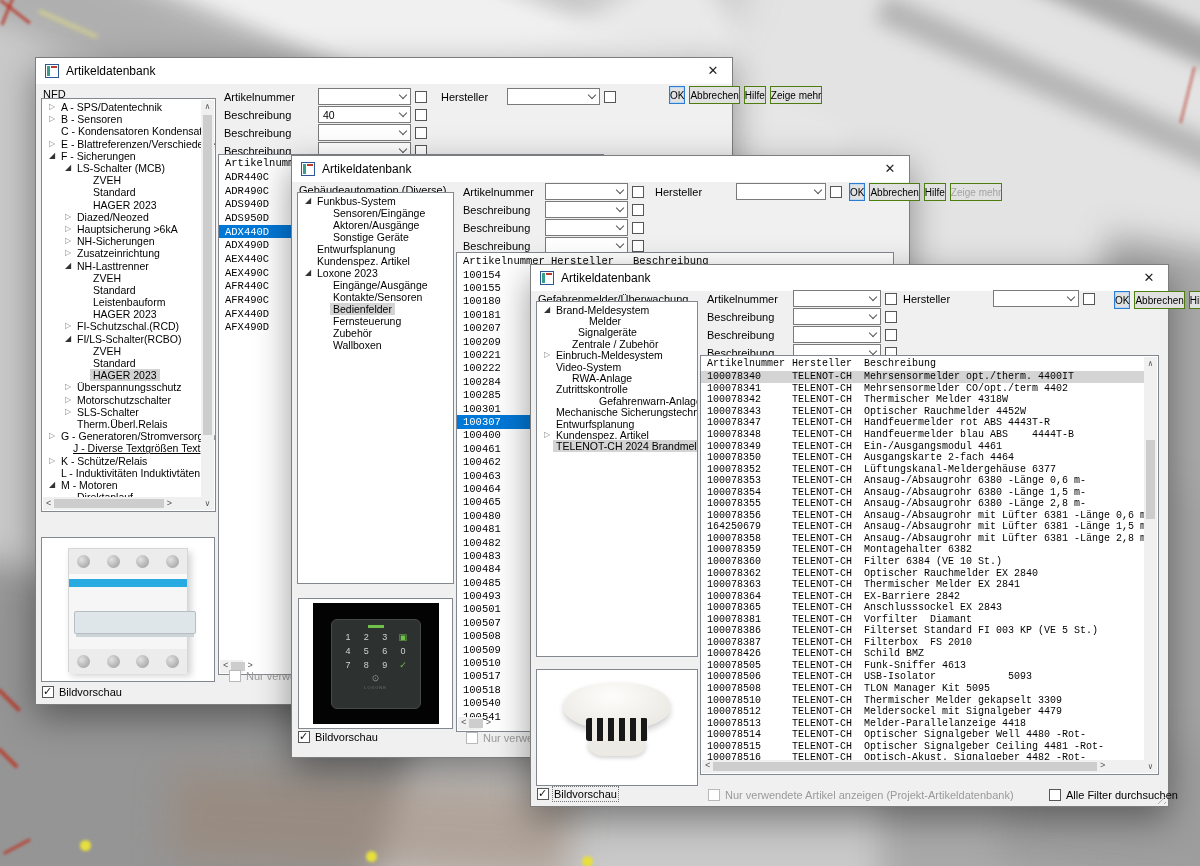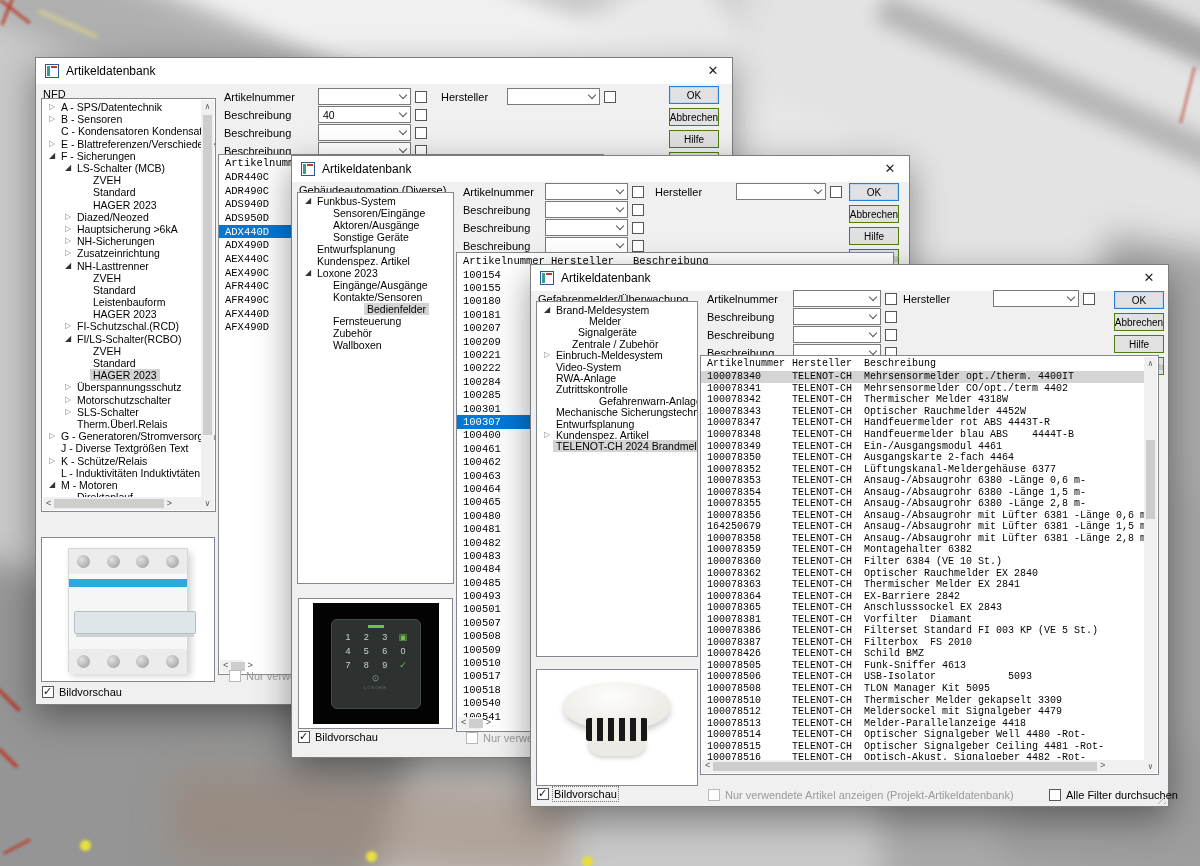--- a/index.html
+++ b/index.html
@@ -50,21 +50,21 @@
   .flab{font-size:11px;white-space:nowrap;overflow:hidden;flex:none;}
   .combo{height:17px;background:#fff;border:1px solid #7a7a7a;display:flex;align-items:center;box-sizing:border-box;flex:none;}
   .cval{font-size:10.5px;padding:0 4px;flex:1;overflow:hidden;white-space:nowrap;}
   .carr{width:14px;align-self:stretch;display:flex;align-items:center;justify-content:center;}
   .carr::after{content:"";width:5px;height:5px;border-right:1px solid #555;border-bottom:1px solid #555;transform:rotate(45deg);margin-top:-3px;}
   .cbx{width:12px;height:12px;background:#fff;border:1px solid #565656;flex:0 0 12px;position:relative;box-sizing:border-box;}
   .cbx.checked::after{content:"✓";position:absolute;left:0px;top:-2px;font-size:11px;color:#111;}
   .cbx.dis{border-color:#b9b9b9;}
 
   
-  .btncol{position:absolute;display:flex;flex-direction:column;gap:4px;}
+  .btncol{position:absolute;display:flex;flex-direction:row;gap:4px;}
   .btn{height:16px;background:#e1e1e1;border:1px solid #4d7c0f;font-size:10px;display:flex;align-items:center;justify-content:center;white-space:nowrap;}
   .btn.def{border:1px solid #2b7cd3;box-shadow:inset 0 0 0 1px #bcd7ef;}
   .btn.disabled{color:#a3a3a3;}
 
   
   .list{position:absolute;background:#fff;border:1px solid #828790;overflow:hidden;
         font-family:"Liberation Mono","DejaVu Sans Mono",monospace;box-sizing:border-box;}
   .lhead{display:flex;height:15px;align-items:center;padding-left:6px;font-size:var(--lfs);white-space:pre;}
   .lrow{display:flex;height:var(--lrh);align-items:center;padding-left:6px;font-size:var(--lfs);white-space:pre;}
   .c{display:inline-block;white-space:pre;overflow:visible;flex:none;}
@@ -315,21 +315,21 @@
           <span class="tl">SLS-Schalter</span>
         </div>
         <div class="trow" style="padding-left: 20px;">
           <span class="tg"></span>
           <span class="tl">Therm.Überl.Relais</span>
         </div>
         <div class="trow" style="padding-left: 4px;">
           <span class="tg col">▷</span>
           <span class="tl">G - Generatoren/Stromversorgungen</span>
         </div>
-        <div class="trow" style="padding-left: 4px;">
+        <div class="trow" style="padding-left: 16px; text-decoration: underline;">
           <span class="tg"></span>
           <span class="tl">J - Diverse Textgrößen Text</span>
         </div>
         <div class="trow" style="padding-left: 4px;">
           <span class="tg col">▷</span>
           <span class="tl">K - Schütze/Relais</span>
         </div>
         <div class="trow" style="padding-left: 4px;">
           <span class="tg"></span>
           <span class="tl">L - Induktivitäten Induktivtäten</span>
@@ -503,21 +503,21 @@
           <span class="tl">Loxone 2023</span>
         </div>
         <div class="trow" style="padding-left: 20px;">
           <span class="tg"></span>
           <span class="tl">Eingänge/Ausgänge</span>
         </div>
         <div class="trow" style="padding-left: 20px;">
           <span class="tg"></span>
           <span class="tl">Kontakte/Sensoren</span>
         </div>
-        <div class="trow" style="padding-left: 30px; justify-content: center;">
+        <div class="trow" style="padding-left: 20px;">
           <span class="tg"></span>
           <span class="tl tsel">Bedienfelder</span>
         </div>
         <div class="trow" style="padding-left: 20px;">
           <span class="tg"></span>
           <span class="tl">Fernsteuerung</span>
         </div>
         <div class="trow" style="padding-left: 20px;">
           <span class="tg"></span>
           <span class="tl">Zubehör</span>
@@ -696,21 +696,21 @@
           <span class="tl">Zentrale / Zubehör</span>
         </div>
         <div class="trow" style="padding-left: 4px;">
           <span class="tg col">▷</span>
           <span class="tl">Einbruch-Meldesystem</span>
         </div>
         <div class="trow" style="padding-left: 4px;">
           <span class="tg"></span>
           <span class="tl">Video-System</span>
         </div>
-        <div class="trow" style="padding-left: 4px;">
+        <div class="trow" style="padding-left: 20px;">
           <span class="tg"></span>
           <span class="tl">RWA-Anlage</span>
         </div>
         <div class="trow" style="padding-left: 4px;">
           <span class="tg"></span>
           <span class="tl">Zutrittskontrolle</span>
         </div>
         <div class="trow" style="padding-left: 4px; margin-left: 43px;">
           <span class="tg"></span>
           <span class="tl">Gefahrenwarn-Anlage</span>

